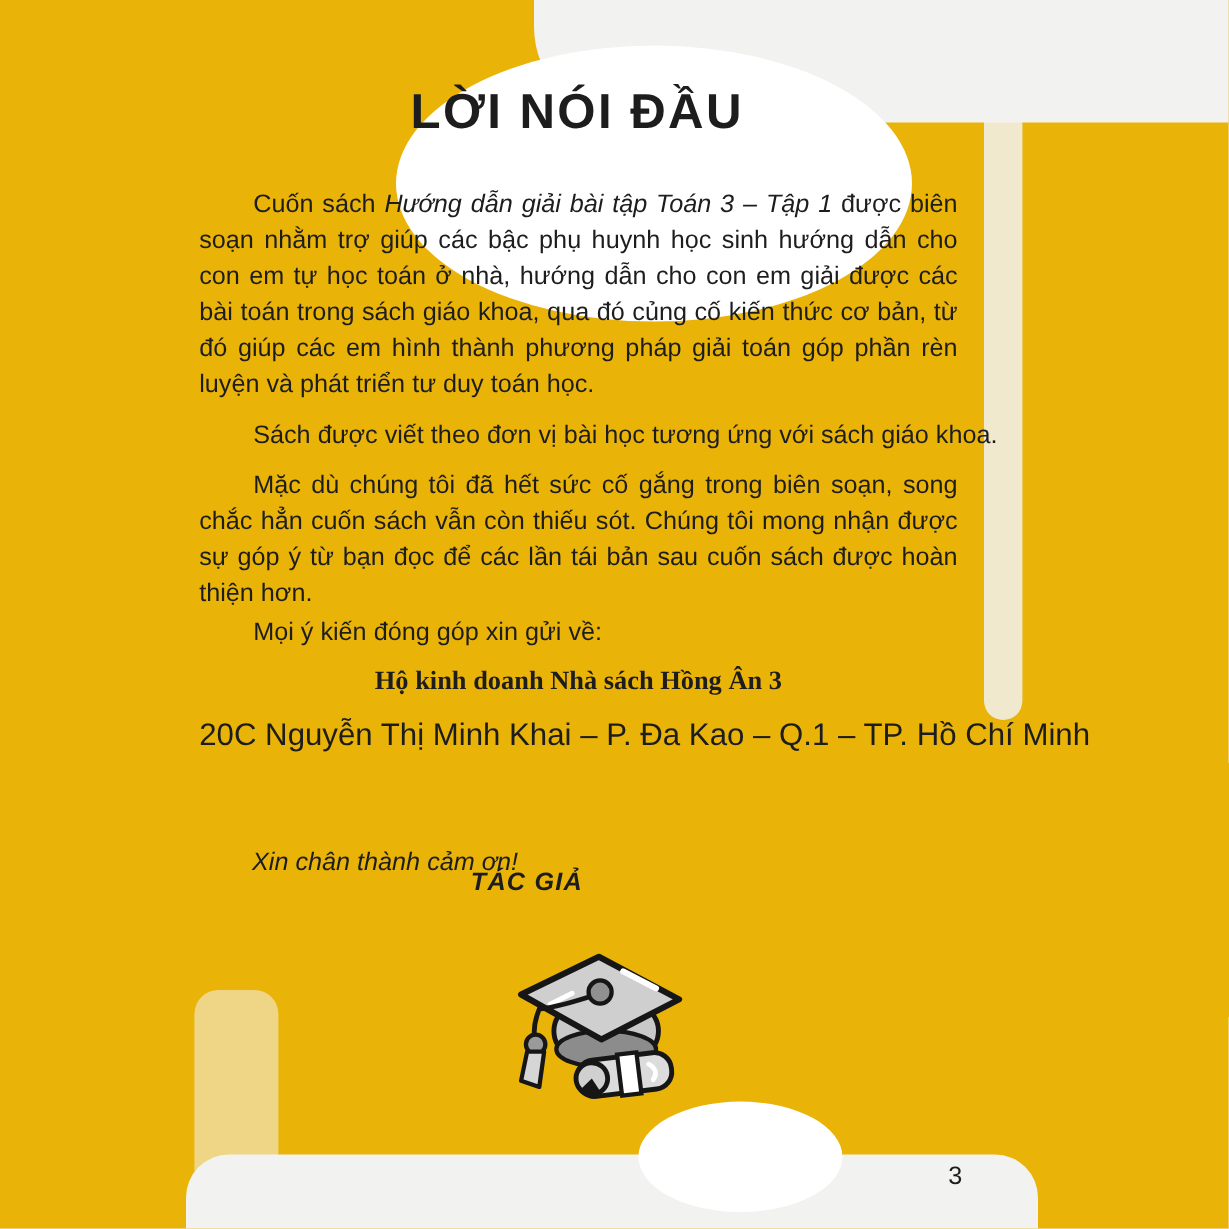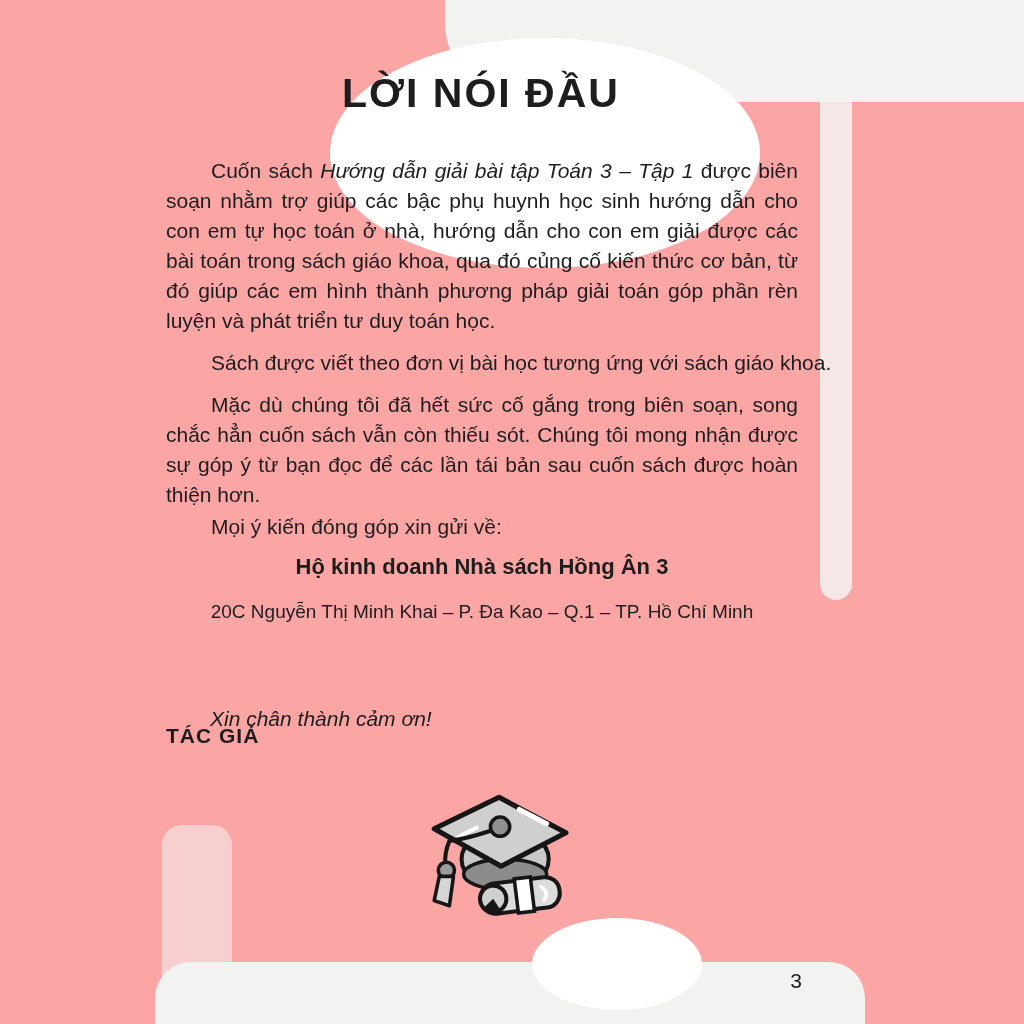--- a/index.html
+++ b/index.html
@@ -1,19 +1,19 @@
 <!DOCTYPE html>
 <html><head>
 <meta charset="utf-8">
 <style>
   * { margin:0; padding:0; box-sizing:border-box; }
   html,body { background:#ffffff; }
   .screen {
     position:relative; width:1024px; height:1024px;
-    background:#fca5a5; overflow:hidden;
+    background:#eab308; overflow:hidden;
     font-family:"Liberation Sans", sans-serif;
     color:#1d1d1d;
   }
   
   .tex { position:absolute; background:#f2f2f0; }
   .tex-top    { left:445px; top:0;     width:579px; height:102px; border-bottom-left-radius:80px; }
   .tex-right  { left:820px; top:60px;  width:32px;  height:540px; border-radius:16px; opacity:.85; }
   .tex-bleft  { left:162px; top:825px; width:70px;  height:170px; border-radius:20px; opacity:.55; }
   .tex-bottom { left:155px; top:962px; width:710px; height:62px;  border-radius:36px 36px 0 0; }
   .cloud { position:absolute; background:#ffffff; border-radius:50%; }
@@ -29,33 +29,33 @@
     position:absolute; left:166px; width:632px;
     font-size:21px; line-height:30px; text-align:justify; text-indent:45px;
   }
   .p1 { top:156px; }
   .p2 { top:348px; text-align:right; white-space:nowrap; }
   .p3 { top:390px; }
   .p4 { top:512px; text-align:left; }
   .bold-ital { font-weight:normal; font-style:italic; }
   .center-line {
     position:absolute; left:166px; width:632px; text-align:center;
-    font-size:19px; line-height:28px; white-space:nowrap;
+    font-size:26px; line-height:28px; white-space:nowrap;
   }
-  .company { top:553px; font-weight:bold; font-size:22px; }
+  .company { top:553px; font-weight:bold; font-size:22px;font-family:Liberation Serif, serif; }
   .address { top:598px; }
   .email-line { top:642px; }
   .email-line .addr { font-style:italic; }
   .thanks {
     position:absolute; left:210px; top:684px;
     font-size:21px; font-style:italic;margin-top:23px;
   }
   .author {
-    position:absolute; left:166px; top:724px; width:546px; text-align:left;
-    font-size:21px; font-weight:bold; letter-spacing:1px;
+    position:absolute; left:166px; top:724px; width:546px; text-align:center;
+    font-size:21px; font-weight:bold; font-style:italic; letter-spacing:1px;
   }
   .illustration { position:absolute; left:418px; top:778px; width:152px; height:142px; }
   .page-number {
     position:absolute; left:778px; top:969px; width:36px;
     text-align:center; font-size:21px;
   }
 </style>
 </head>
 <body>
 

